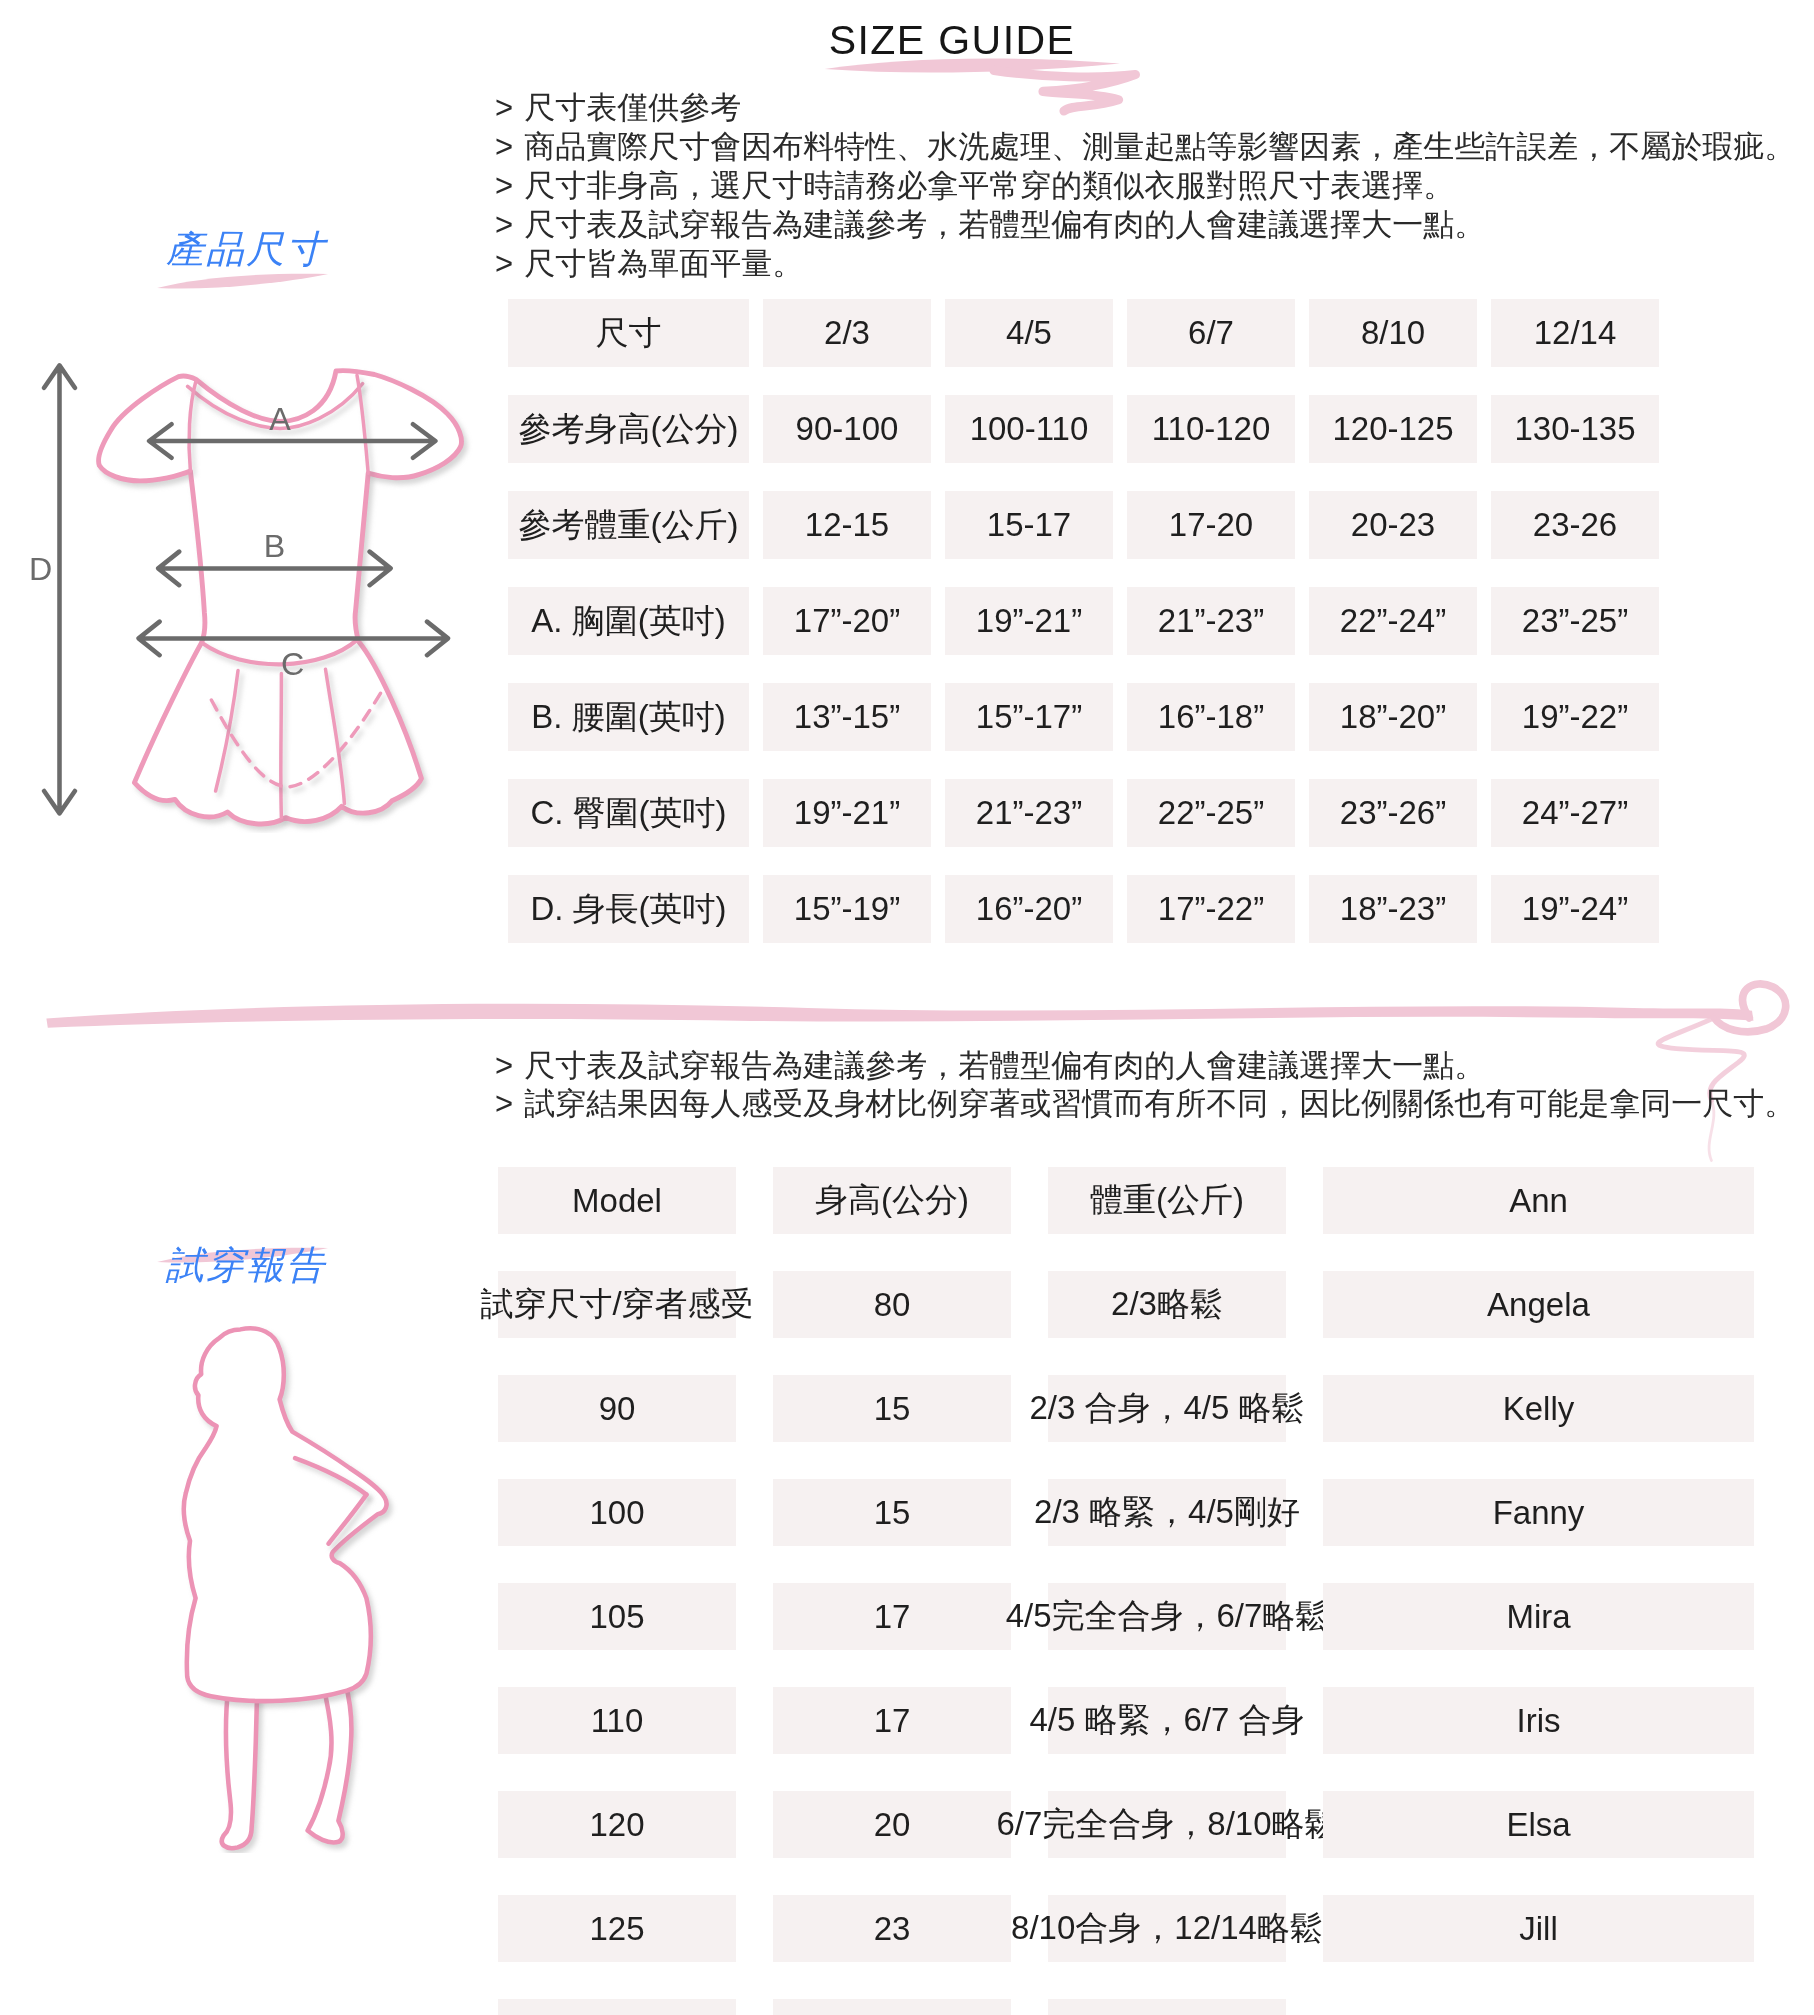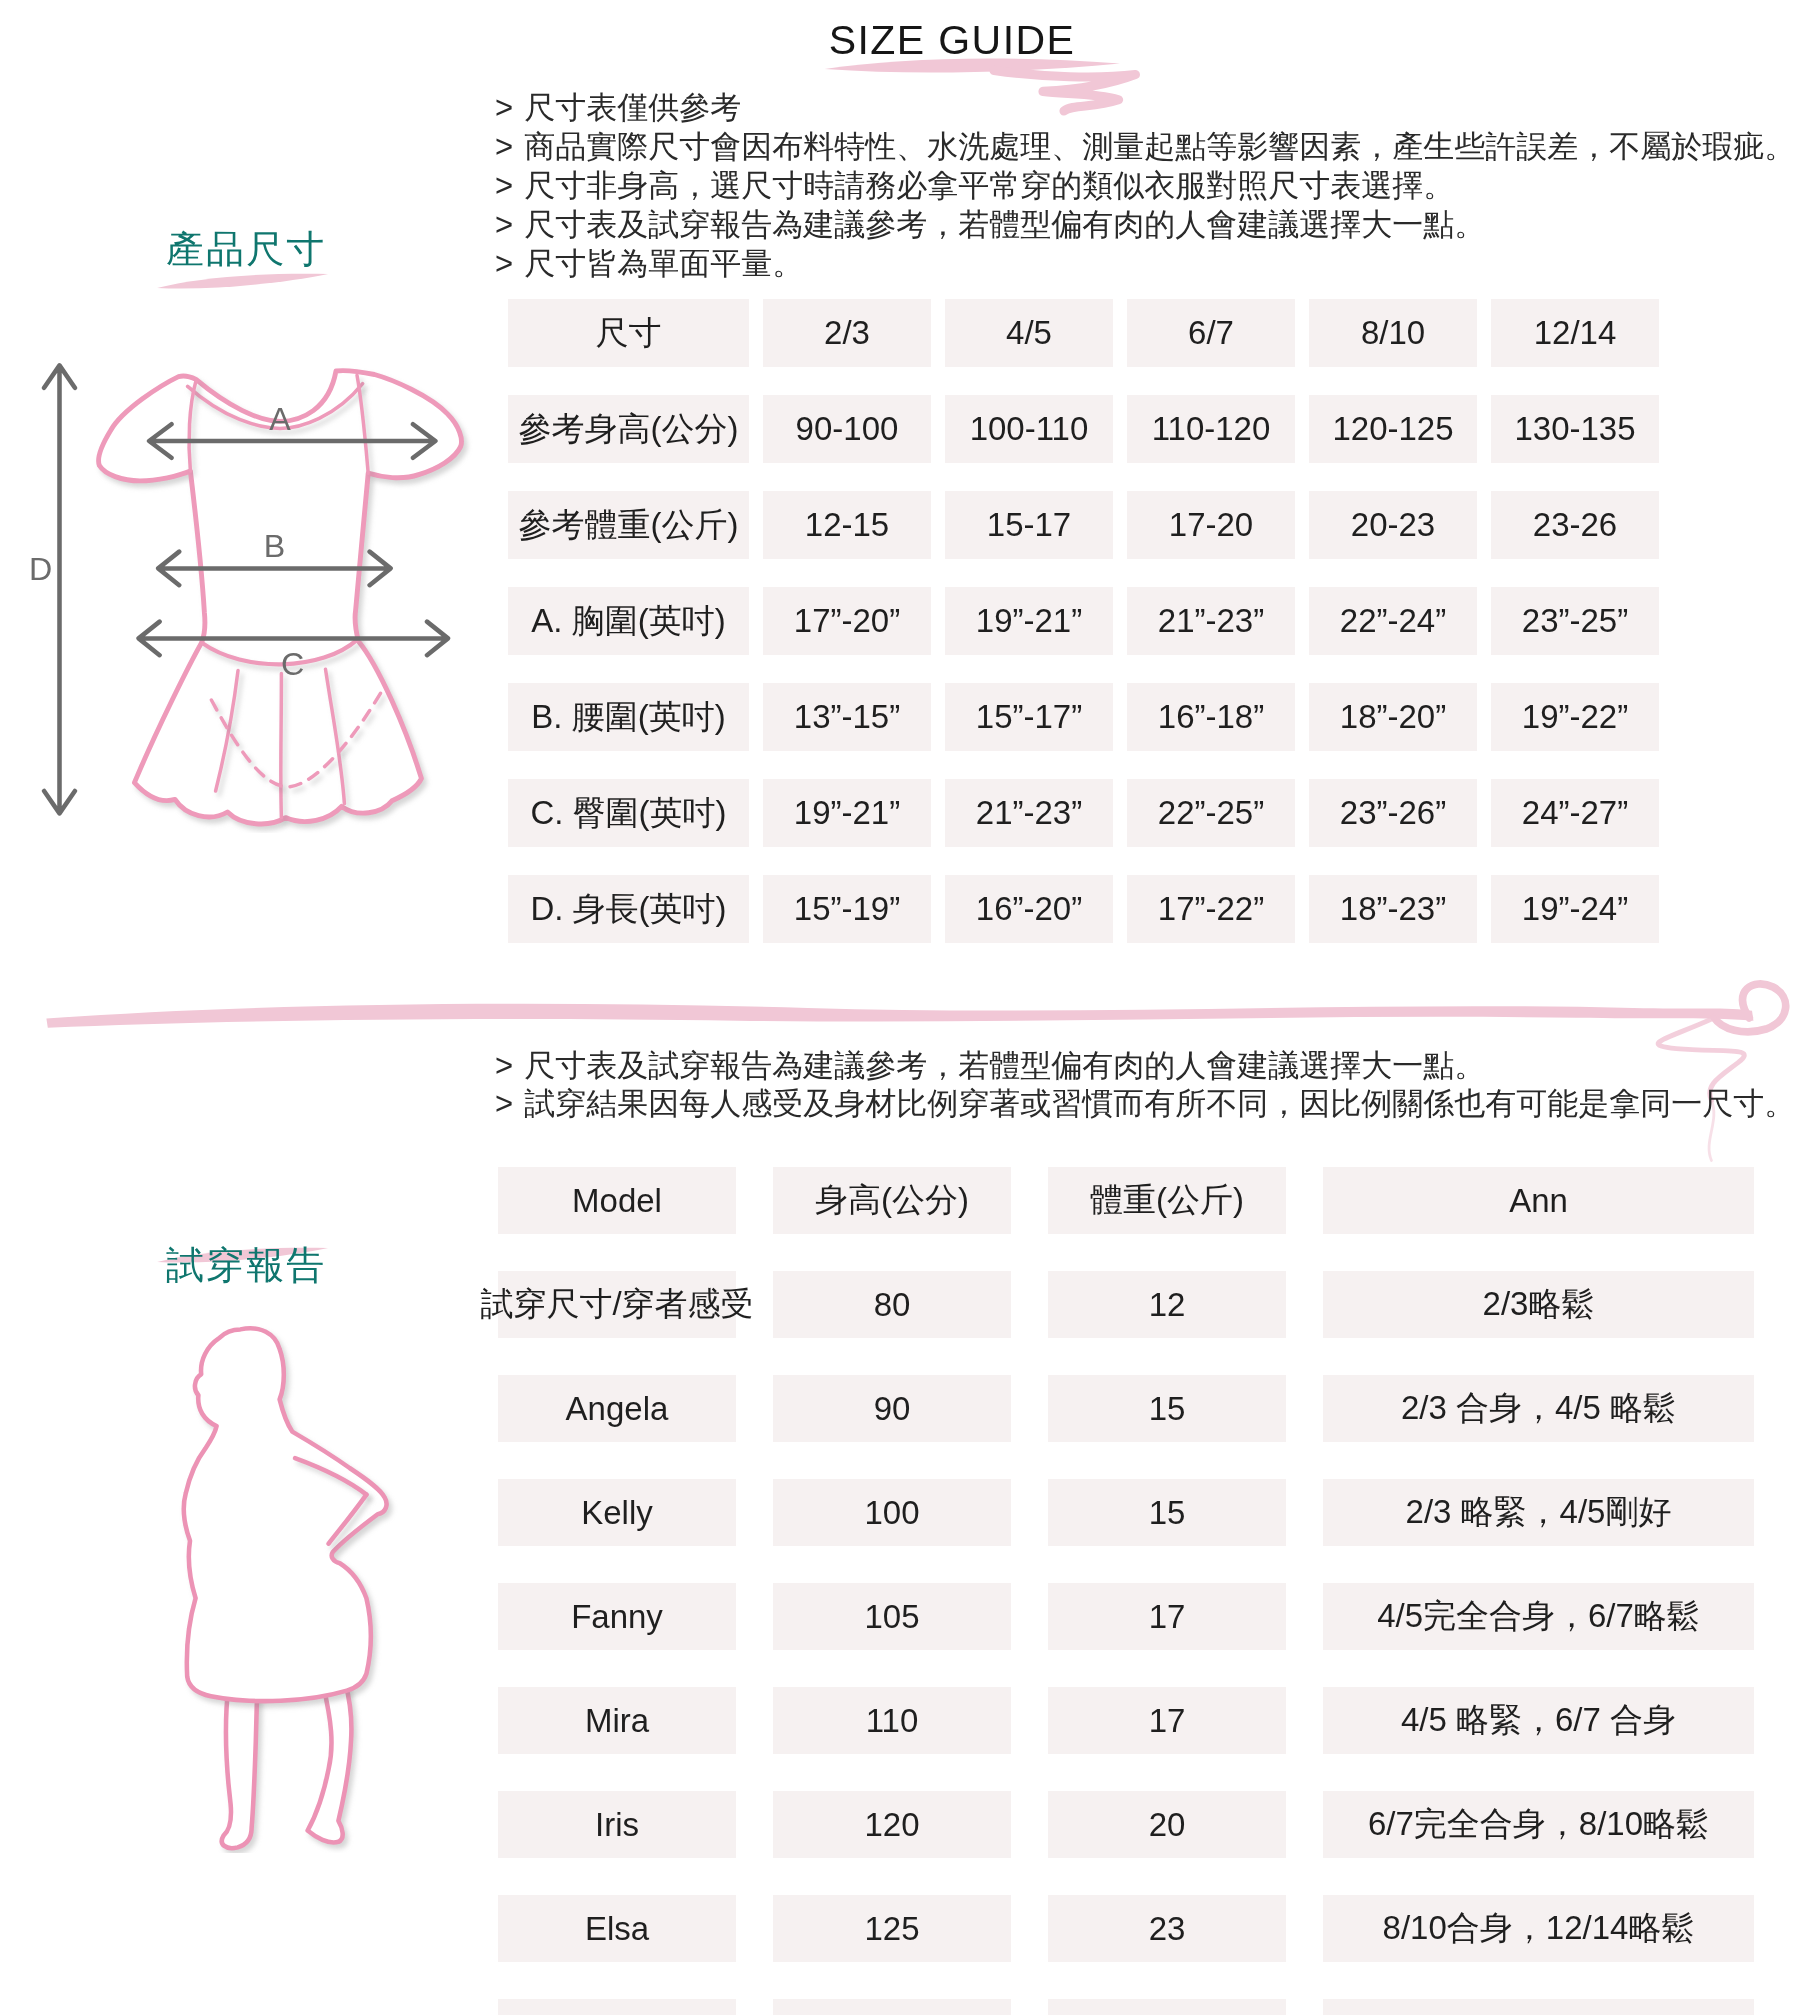--- a/index.html
+++ b/index.html
@@ -7,21 +7,21 @@
     position:relative;width:1815px;height:2015px;background:#fff;overflow:hidden;
     font-family:"Liberation Sans","DejaVu Sans",sans-serif;color:var(--text,#1f1f1f);
   }
   
   .main-title{
     position:absolute;left:952px;top:17px;transform:translateX(-50%);
     font-size:41px;font-weight:400;letter-spacing:1.4px;color:#161616;white-space:nowrap;z-index:2;
   }
   .section-heading{
     position:absolute;left:166px;font-size:38px;font-weight:400;letter-spacing:2.1px;
-    color:#0f766e;white-space:nowrap;z-index:2;
+    color:#3b82f6;white-space:nowrap;z-index:2;font-style:italic;
   }
   #heading-product{top:224px;}
   #heading-fitting{top:1196px;margin-top:44px;}
   .brush{position:absolute;z-index:1;}
   
   .notes{position:absolute;left:495px;}
   #notes-top{top:88px;}
   #notes-mid{top:1047px;}
   .note{display:flex;font-size:31px;color:#2a2a2a;white-space:nowrap;}
   #notes-top .note{line-height:39px;}
@@ -246,21 +246,20 @@
     </g>
   </svg>
 
   <div id="fit-table" class="grid-table">
       <div class="cell">Model</div>
       <div class="cell">身高(公分)</div>
       <div class="cell">體重(公斤)</div>
       <div class="cell">Ann</div>
       <div class="cell">試穿尺寸/穿者感受</div>
       <div class="cell">80</div>
-      <div class="cell">12</div>
       <div class="cell">2/3略鬆</div>
       <div class="cell">Angela</div>
       <div class="cell">90</div>
       <div class="cell">15</div>
       <div class="cell">2/3 合身，4/5 略鬆</div>
       <div class="cell">Kelly</div>
       <div class="cell">100</div>
       <div class="cell">15</div>
       <div class="cell">2/3 略緊，4/5剛好</div>
       <div class="cell">Fanny</div>

